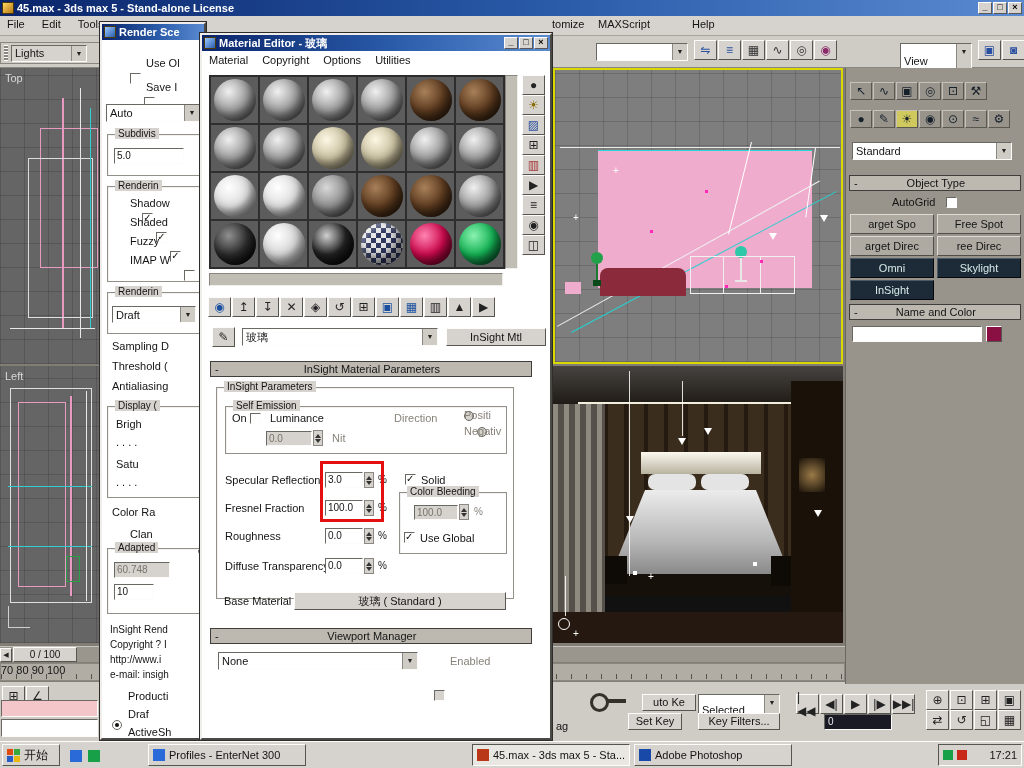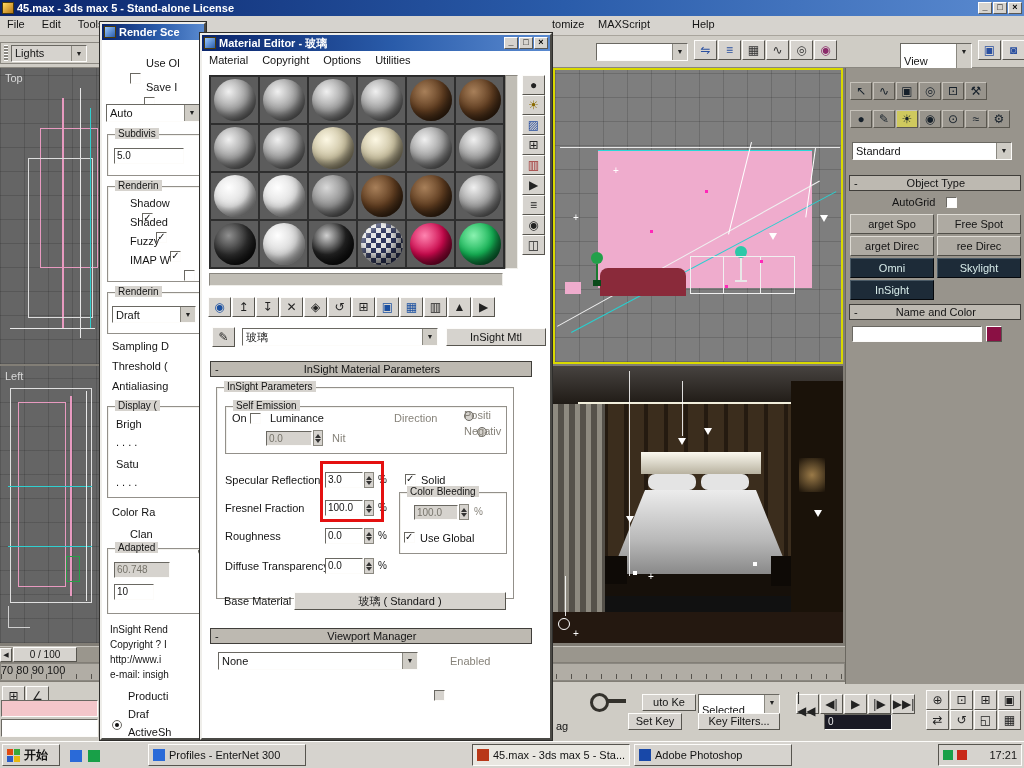--- a/index.html
+++ b/index.html
@@ -537,21 +537,21 @@
       <span class="cv">None</span>
         <span class="drop"></span>
     </div>
     <span class="cb g abs" style="left:232px;top:620px"></span>
     <span class="abs dis" style="left:248px;top:620px">Enabled</span>
   </div>
 
   <div class="abs" style="left: 320px; top: 461px; width: 64px; height: 61px; border: 3px solid rgb(228, 16, 16); z-index: 40; pointer-events: none;"></div>
 
   <div class="abs" style="left:0;top:741px;width:1024px;height:27px;background:#d6d3ce;border-top:1px solid #fdfcfa;z-index:50">
-    <div class="task" style="left:2px;width:58px;font-weight:bold;font-size:12px">
+    <div class="task" style="left:2px;width:58px;font-weight:normal;font-size:12px">
       <span class="flag">
           <i style="background:#e04a10"></i>
           <i style="background:#3aa83a"></i>
           <i style="background:#2a5cc8"></i>
           <i style="background:#e8b810"></i>
         </span>
       <span>开始</span>
     </div>
     <span class="abs ticn" style="left:70px;top:8px;background:#2a6ad8"></span>
     <span class="abs ticn" style="left:88px;top:8px;background:#18a048"></span>

